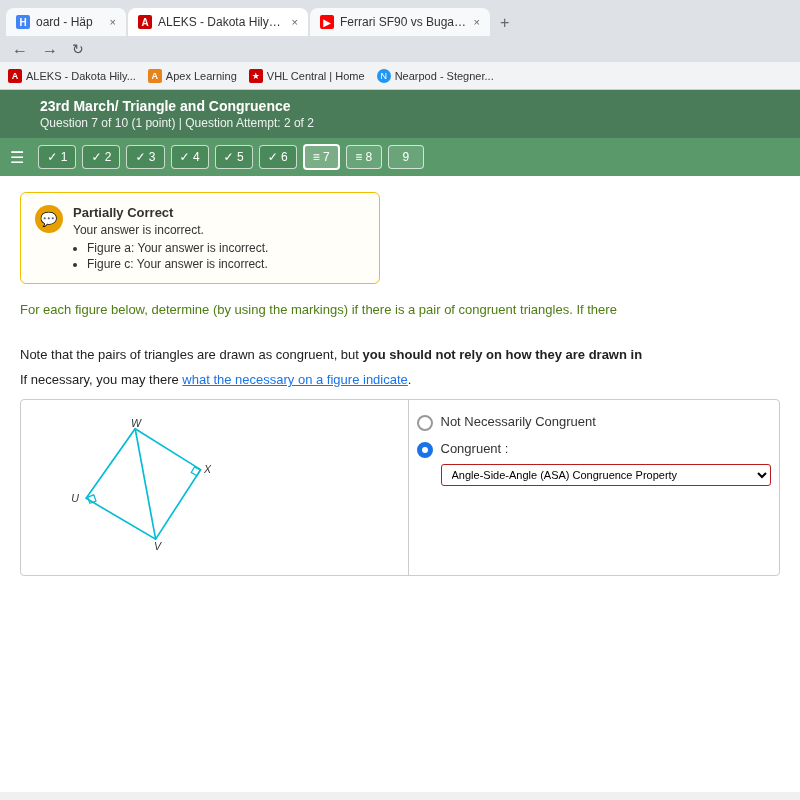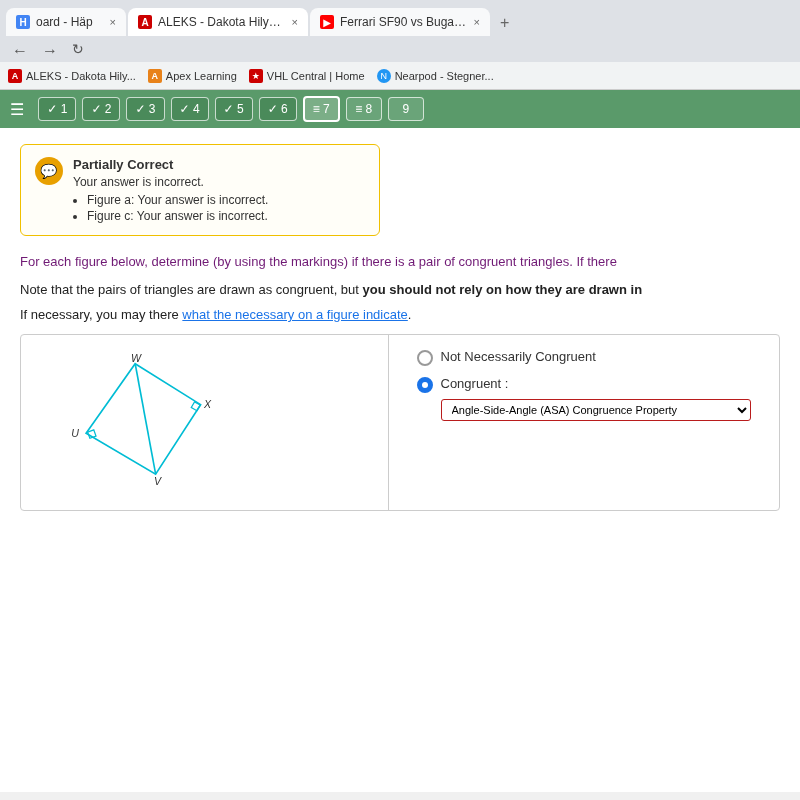--- a/index.html
+++ b/index.html
@@ -44,29 +44,29 @@
 
     
     .feedback-box { border: 1px solid #f0c000; border-radius: 6px; padding: 12px 14px; margin-bottom: 16px; background: #fffef8; display: flex; gap: 10px; max-width: 360px; }
     .feedback-icon { width: 28px; height: 28px; background: #e8a000; border-radius: 50%; display: flex; align-items: center; justify-content: center; color: white; font-size: 14px; flex-shrink: 0; }
     .feedback-title { font-weight: bold; color: #333; font-size: 13px; margin-bottom: 3px; }
     .feedback-text { font-size: 12px; color: #333; }
     .feedback-list { margin-top: 4px; padding-left: 14px; }
     .feedback-list li { font-size: 12px; color: #333; margin-top: 2px; }
 
     
-    .problem-text { font-size: 13px; color: #701a75; margin-bottom: 8px; line-height: 1.5; }
+    .problem-text { font-size: 13px; color: #4d7c0f; margin-bottom: 25px; line-height: 1.5; }
     .note-text { font-size: 13px; color: #222; margin-bottom: 8px; line-height: 1.5; }
     .learn-text { font-size: 13px; color: #222; margin-bottom: 12px; }
     .learn-link { color: #1a73e8; text-decoration: underline; cursor: pointer; }
 
     
     .figure-area { display: flex; border: 1px solid #ccc; border-radius: 4px; }
     .figure-drawing { flex: 1; padding: 16px; position: relative; min-height: 160px; border-right: 1px solid #ccc; }
-    .figure-options { flex: 1; padding: 14px 28px; }
+    .figure-options { flex: 1; padding: 14px 8px; }
 
     
     .radio-option { display: flex; align-items: flex-start; margin-bottom: 10px; font-size: 13px; color: #333; }
     .radio-circle { width: 16px; height: 16px; border-radius: 50%; border: 2px solid #999; margin-right: 8px; flex-shrink: 0; margin-top: 1px; }
     .radio-circle.selected { border-color: #1a73e8; background: #1a73e8; position: relative; }
     .radio-circle.selected::after { content: ''; width: 6px; height: 6px; background: white; border-radius: 50%; position: absolute; top: 3px; left: 3px; }
 
     .congruence-row { display: flex; align-items: center; gap: 6px; font-size: 13px; margin-top: 6px; }
     .math-text { font-style: italic; font-size: 12px; }
     .dropdown-select { font-size: 11px; padding: 3px 6px; border: 1px solid #b91c1c; border-radius: 3px; background: white; margin-top: 8px; width: 100%; }
@@ -119,20 +119,28 @@
     </div>
     <div class="bookmark-item">
       <div style="width:14px;height:14px;background:#2196f3;color:white;font-size:9px;display:flex;align-items:center;justify-content:center;border-radius:50%;">N</div>
       <span>Nearpod - Stegner...</span>
     </div>
   </div>
 </div>
 
 <div class="page-content">
 
+  <div class="question-header">
+    <div class="question-title">23rd March/ Triangle and Congruence</div>
+    <div class="question-meta">
+      <span>Question 7 of 10 (1 point)</span>
+      <span> | </span>
+      <span>Question Attempt: 2 of 2</span>
+    </div>
+  </div>
 
   <div class="question-nav">
     <span class="hamburger">☰</span>
     <button class="q-btn checked">✓ 1</button>
     <button class="q-btn checked">✓ 2</button>
     <button class="q-btn checked">✓ 3</button>
     <button class="q-btn checked">✓ 4</button>
     <button class="q-btn checked">✓ 5</button>
     <button class="q-btn checked">✓ 6</button>
     <button class="q-btn current">≡ 7</button>

